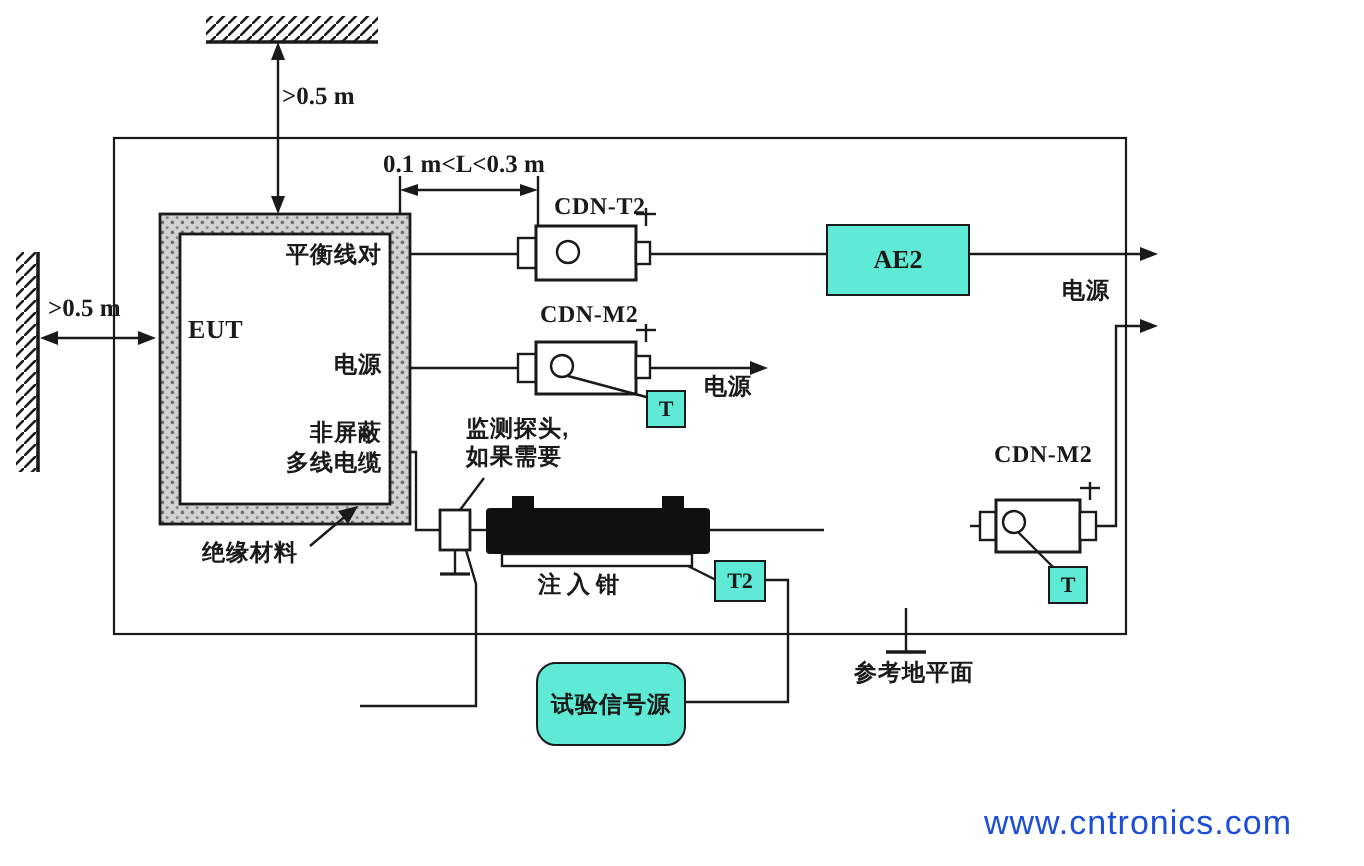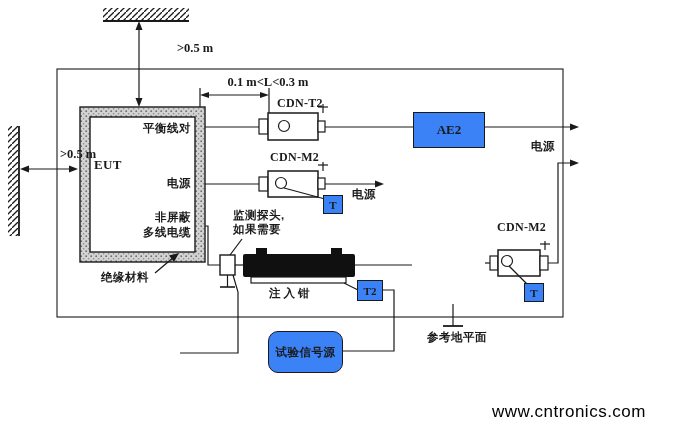--- a/index.html
+++ b/index.html
@@ -1,30 +1,30 @@
 <!DOCTYPE html>
 <html><head>
 <meta charset="utf-8">
 <style>
   html,body{margin:0;padding:0;background:#fff;}
   .stage{position:relative;width:682px;height:433px;background:#ffffff;overflow:hidden;
          font-family:"Liberation Sans","DejaVu Sans",sans-serif;color:#1a1a1a;}
   svg.canvas{position:absolute;left:0;top:0;z-index:1;}
-  .box{position:absolute;z-index:2;border:1.5px solid #1a1a1a;background:#3b82f6;
+  .box{position:absolute;z-index:2;border:1.5px solid #1a1a1a;background:#5eead4;
        display:flex;align-items:center;justify-content:center;box-sizing:border-box;
        font-weight:700;font-size:12px;}
   .box.latin{font-family:"Liberation Serif","DejaVu Serif",serif;font-size:13px;}
   .lbl{position:absolute;z-index:2;white-space:nowrap;line-height:1.15;}
-  .dim{font-family:"Liberation Serif","DejaVu Serif",serif;font-weight:700;font-size:12.5px;padding-left:36px;}
+  .dim{font-family:"Liberation Serif","DejaVu Serif",serif;font-weight:700;font-size:12.5px;}
   .dev{font-family:"Liberation Serif","DejaVu Serif",serif;font-weight:700;font-size:12px;letter-spacing:.3px;}
   .cjk{font-weight:700;font-size:11.5px;letter-spacing:.5px;}
   .right{text-align:right;}
   .center{text-align:center;}
   .watermark{position:absolute;z-index:2;font-size:17px;letter-spacing:.5px;
-             font-family:"Liberation Sans","DejaVu Sans",sans-serif;color:#000000;}
+             font-family:"Liberation Sans","DejaVu Sans",sans-serif;color:#1d4ed8;}
 </style>
 </head>
 <body>
 
 <div class="stage">
 
   <svg class="canvas" width="682" height="433" viewBox="0 0 682 433">
     <defs>
       <pattern id="hatch" width="6" height="6" patternUnits="userSpaceOnUse">
         <path d="M-1,7 L7,-1" stroke="#1a1a1a" stroke-width="1.3" fill="none"></path>

